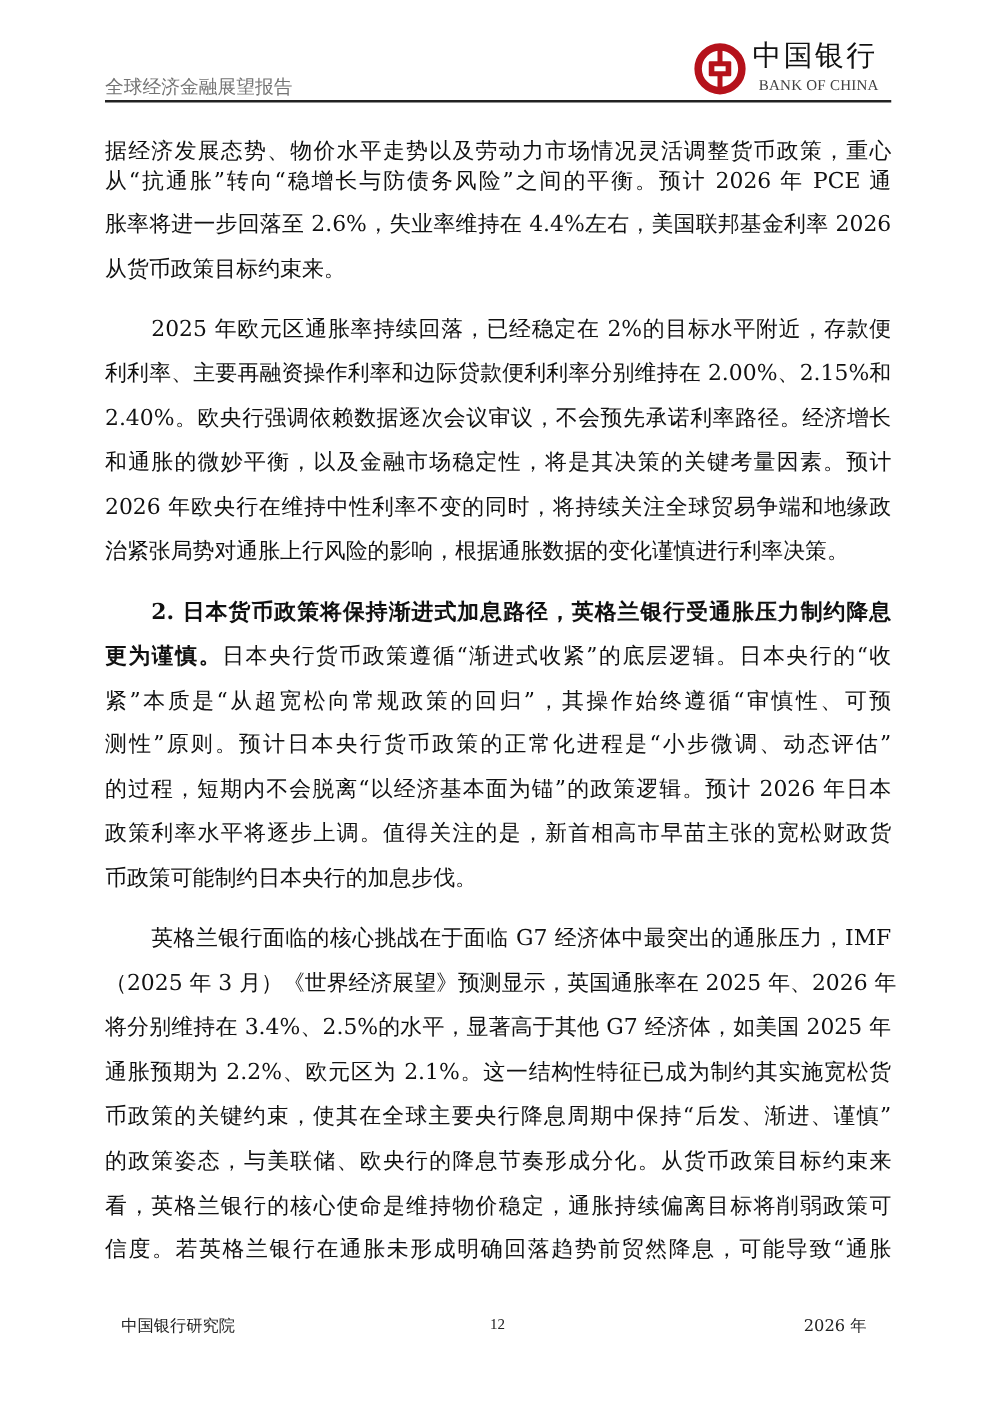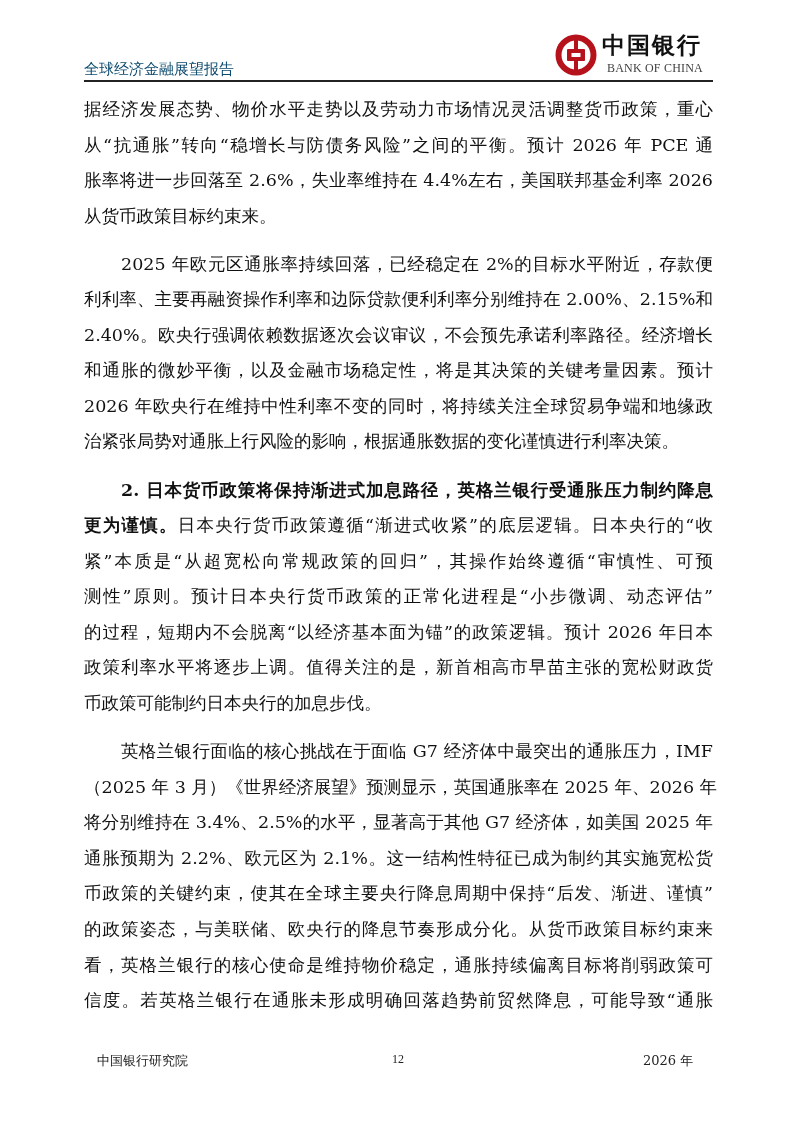--- a/index.html
+++ b/index.html
@@ -1,22 +1,22 @@
 <!DOCTYPE html>
 <html><head>
 <meta charset="utf-8">
 <style>
   html, body { margin: 0; padding: 0; background: #ffffff; }
   body { width: 794px; height: 1123px; position: relative; overflow: hidden;
          font-family: "DejaVu Serif", "Liberation Serif", serif; color: #111; }
-  .header-title { position: absolute; left: 84px; top: 60px; font-size: 15px; line-height: 18px; color: #0c4a6e; }
+  .header-title { position: absolute; left: 84px; top: 60px; font-size: 15px; line-height: 18px; color: #737373; }
   .header-rule { position: absolute; left: 84px; top: 80px; width: 629px; height: 1.5px; background: #222; }
   .logo { position: absolute; left: 555px; top: 32px; width: 160px; height: 46px; }
   .logo-mark { position: absolute; left: 0; top: 2px; width: 42px; height: 42px; }
-  .logo-cn { position: absolute; left: 47px; top: 0px; font-size: 23px; line-height: 26px; letter-spacing: 2px; color: #111; font-family: "DejaVu Serif", serif; font-weight: bold; }
+  .logo-cn { position: absolute; left: 47px; top: 0px; font-size: 23px; line-height: 26px; letter-spacing: 2px; color: #111; font-family: "DejaVu Serif", serif; font-weight: normal; }
   .logo-en { position: absolute; left: 52px; top: 29px; font-size: 12px; line-height: 14px; color: #404040; font-family: "Liberation Serif", serif; letter-spacing: 0.2px; }
   .body-text { position: absolute; left: 84px; top: 92px; width: 629px; }
   .line { position: absolute; left: 0; width: 629px; height: 22px; font-size: 17.5px; line-height: 22px;
           text-align: justify; text-align-last: justify; white-space: nowrap; overflow: visible; }
   .line.last { text-align-last: left; }
   .line .bold { font-weight: bold; }
   .indent { padding-left: 37px; box-sizing: border-box; }
   .footer-left { position: absolute; left: 97px; top: 1052px; font-size: 13px; color: #222; }
   .footer-center { position: absolute; left: 392px; top: 1052px; font-size: 12px; color: #222; font-family: "Liberation Serif", serif; }
   .footer-right { position: absolute; left: 643px; top: 1052px; font-size: 13px; color: #222; text-align: right; }
@@ -33,21 +33,21 @@
     <rect x="19" y="2" width="4" height="38" fill="#B5121B"></rect>
     <rect x="12" y="15" width="18" height="12" rx="1" fill="#B5121B"></rect>
     <rect x="16.5" y="19" width="9" height="4" fill="#ffffff"></rect>
   </svg>
   <div class="logo-cn">中国银行</div>
   <div class="logo-en">BANK OF CHINA</div>
 </div>
 
 <div class="body-text">
 
-  <div class="line" style="top:6px">据经济发展态势、物价水平走势以及劳动力市场情况灵活调整货币政策，重心</div>
+  <div class="line" style="top:18px">据经济发展态势、物价水平走势以及劳动力市场情况灵活调整货币政策，重心</div>
   <div class="line" style="top:42px">从“抗通胀”转向“稳增长与防债务风险”之间的平衡。预计 2026 年 PCE 通</div>
   <div class="line" style="top:77px">胀率将进一步回落至 2.6%，失业率维持在 4.4%左右，美国联邦基金利率 2026</div>
   <div class="line last" style="top:113px">从货币政策目标约束来。</div>
 
   <div class="line indent" style="top:161px">2025 年欧元区通胀率持续回落，已经稳定在 2%的目标水平附近，存款便</div>
   <div class="line" style="top:196px">利利率、主要再融资操作利率和边际贷款便利利率分别维持在 2.00%、2.15%和</div>
   <div class="line" style="top:232px">2.40%。欧央行强调依赖数据逐次会议审议，不会预先承诺利率路径。经济增长</div>
   <div class="line" style="top:267px">和通胀的微妙平衡，以及金融市场稳定性，将是其决策的关键考量因素。预计</div>
   <div class="line" style="top:303px">2026 年欧央行在维持中性利率不变的同时，将持续关注全球贸易争端和地缘政</div>
   <div class="line last" style="top:338px">治紧张局势对通胀上行风险的影响，根据通胀数据的变化谨慎进行利率决策。</div>

